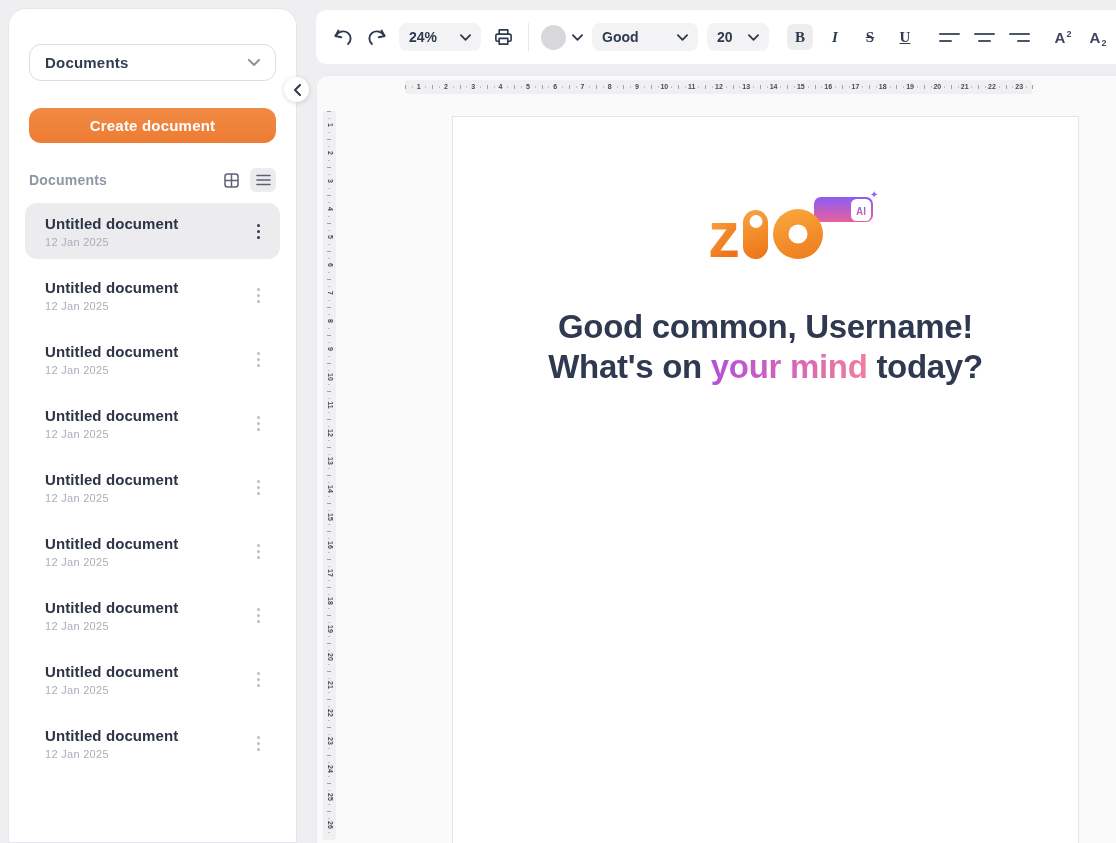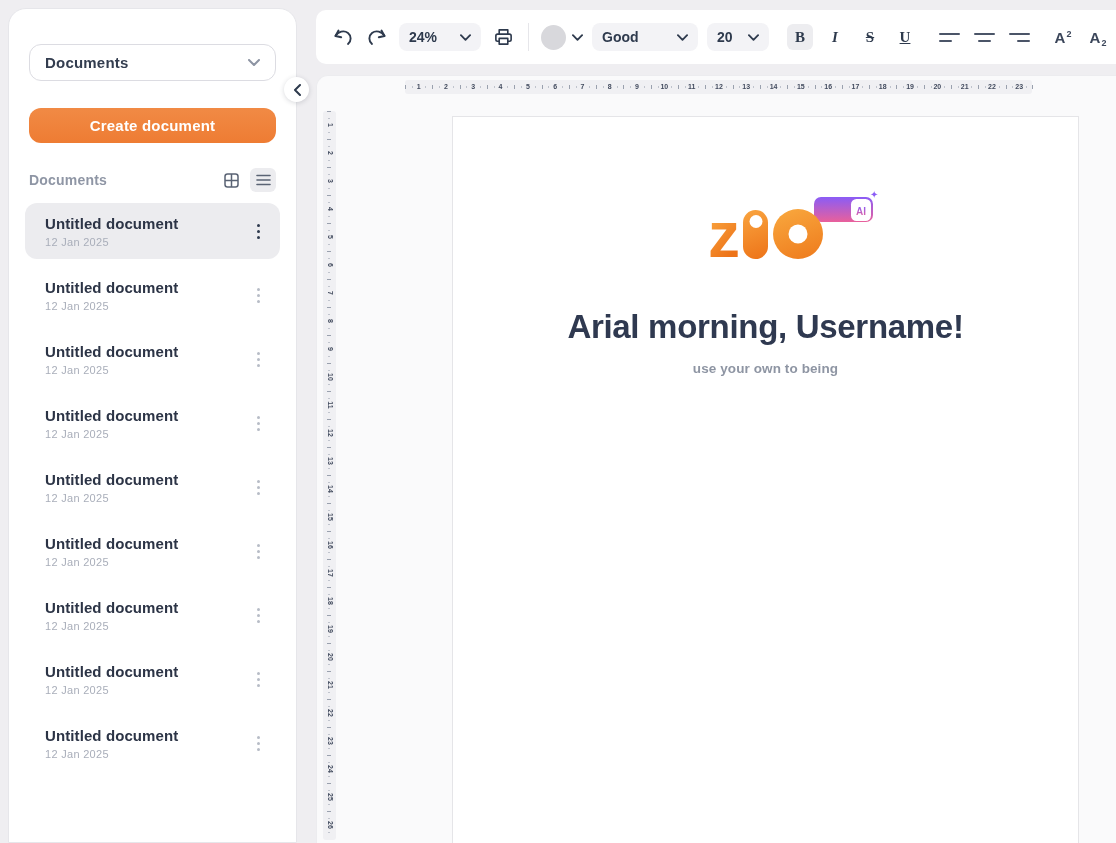--- a/index.html
+++ b/index.html
@@ -636,20 +636,20 @@
         <span class="logo-i">
             <span class="dot"></span>
           </span>
         <span class="logo-o">
             <span class="hole"></span>
           </span>
       </div>
     </div>
 
     <div class="greeting">
-      <div>Arial morning, Username!</div>
+      <div>Good common, Username!</div>
+      <div><span>What's on </span><span class="grad-pink-text">your mind</span><span> today?</span></div>
     </div>
 
     <div class="subtitle">
-      <div>use your own to being</div>
     </div>
   </div>
 </div>
 
 </body></html>

